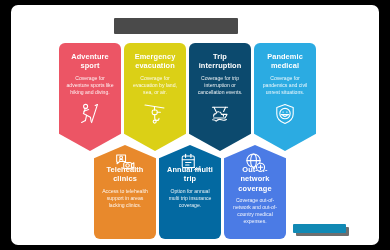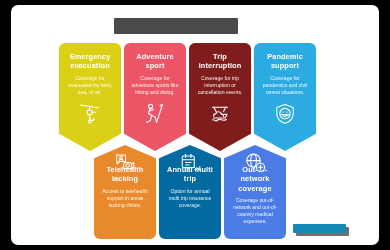--- a/index.html
+++ b/index.html
@@ -87,68 +87,68 @@
 
 <div id="stage">
   <div class="slide">
 
     <div class="title-bar" style="background: rgb(74, 74, 74);">
       <span></span>
     </div>
 
     <div class="row row-top">
 
-      <div class="card up" style="background: rgb(219, 208, 22);">
-        <p class="ttl">Emergency evacuation</p>
-        <p class="desc">Coverage for evacuation by land, sea, or air.</p>
-        <span class="ico">
-          <svg width="26" height="26" viewBox="0 0 26 26" fill="none" stroke="#ffffff" stroke-width="1.1" stroke-linecap="round" stroke-linejoin="round">
-            <path d="M3 4 L22 7"></path>
-            <path d="M12.5 5.6 L12.5 9"></path>
-            <rect x="10.2" y="9" width="5" height="4.6" rx="1.6"></rect>
-            <path d="M15.2 11.3 L18.4 11.3"></path>
-            <path d="M12.7 13.6 L12.7 17 Q12.7 19.4 14.9 19.4 Q17 19.4 17 17.4"></path>
-            <circle cx="12.7" cy="20.6" r="1.5"></circle>
-          </svg>
-        </span>
-      </div>
-
       <div class="card up" style="background: rgb(236, 85, 101);">
         <p class="ttl">Adventure sport</p>
         <p class="desc">Coverage for adventure sports like hiking and diving.</p>
         <span class="ico">
           <svg width="26" height="26" viewBox="0 0 26 26" fill="none" stroke="#ffffff" stroke-width="1.1" stroke-linecap="round" stroke-linejoin="round">
             <circle cx="8.6" cy="5.4" r="2"></circle>
             <path d="M8.2 7.8 L6.4 12.6 L9.6 14.2 L8.4 19.6"></path>
             <path d="M9.6 14.2 L13.4 16.2 L14.2 20.6"></path>
             <path d="M8.4 19.6 L4.6 21.4"></path>
             <path d="M6.8 10.2 L11.6 8.6"></path>
             <path d="M20.4 3.6 L14.6 21.6"></path>
             <path d="M20.4 3.6 L18.2 4.6"></path>
           </svg>
         </span>
       </div>
 
-      <div class="card up" style="background: #7f1d1d;">
+      <div class="card up" style="background: rgb(219, 208, 22);">
+        <p class="ttl">Emergency evacuation</p>
+        <p class="desc">Coverage for evacuation by land, sea, or air.</p>
+        <span class="ico">
+          <svg width="26" height="26" viewBox="0 0 26 26" fill="none" stroke="#ffffff" stroke-width="1.1" stroke-linecap="round" stroke-linejoin="round">
+            <path d="M3 4 L22 7"></path>
+            <path d="M12.5 5.6 L12.5 9"></path>
+            <rect x="10.2" y="9" width="5" height="4.6" rx="1.6"></rect>
+            <path d="M15.2 11.3 L18.4 11.3"></path>
+            <path d="M12.7 13.6 L12.7 17 Q12.7 19.4 14.9 19.4 Q17 19.4 17 17.4"></path>
+            <circle cx="12.7" cy="20.6" r="1.5"></circle>
+          </svg>
+        </span>
+      </div>
+
+      <div class="card up" style="background: #0c4a6e;">
         <p class="ttl">Trip interruption</p>
         <p class="desc">Coverage for trip interruption or cancellation events.</p>
         <span class="ico">
           <svg width="26" height="26" viewBox="0 0 26 26" fill="none" stroke="#ffffff" stroke-width="1.1" stroke-linecap="round" stroke-linejoin="round">
             <path d="M5.4 6.2 L20.6 6.2"></path>
             <path d="M7 6.2 L9.4 11.2"></path>
             <path d="M18.6 6.2 L16.6 10.4"></path>
             <path d="M6.6 15.2 Q6.6 12.6 9 12.6 Q9.6 10.4 12 10.8 Q14 11 14.4 13.2 Q16.6 13.2 16.6 15.2"></path>
             <path d="M5.6 18.8 Q8 18.8 9.2 20.2 Q11.2 17.6 14.4 18.8 Q16.8 19.8 19.4 18.4"></path>
             <path d="M14.8 13.4 L20 13.4 L18 17 L6.6 17"></path>
           </svg>
         </span>
       </div>
 
       <div class="card up" style="background: rgb(43, 171, 226);">
-        <p class="ttl">Pandemic support</p>
+        <p class="ttl">Pandemic medical</p>
         <p class="desc">Coverage for pandemics and civil unrest situations.</p>
         <span class="ico">
           <svg width="26" height="26" viewBox="0 0 26 26" fill="none" stroke="#ffffff" stroke-width="1.1" stroke-linecap="round" stroke-linejoin="round">
             <path d="M13 3.4 L21.2 6.4 V13 Q21.2 19.4 13 22.6 Q4.8 19.4 4.8 13 V6.4 Z"></path>
             <circle cx="13" cy="12.6" r="5.2"></circle>
             <circle cx="11.1" cy="11.1" r=".7" fill="#fff" stroke="none"></circle>
             <circle cx="14.9" cy="11.1" r=".7" fill="#fff" stroke="none"></circle>
             <path d="M9.2 13.6 L16.8 13.6"></path>
             <path d="M10.4 13.6 Q13 17.2 15.6 13.6"></path>
           </svg>
@@ -163,21 +163,21 @@
         <span class="ico">
           <svg width="24" height="24" viewBox="0 0 26 26" fill="none" stroke="#ffffff" stroke-width="1.15" stroke-linecap="round" stroke-linejoin="round">
             <path d="M4 4.4 H13.6 V11.4 H7.2 L4.4 13.8 V11.4 H4 Z"></path>
             <circle cx="8.8" cy="7" r="1.5"></circle>
             <path d="M6.8 10 Q8.8 8.2 10.8 10"></path>
             <rect x="11.6" y="12.4" width="8.4" height="6.6" rx="1.4"></rect>
             <circle cx="15.8" cy="15.7" r="1.9"></circle>
             <path d="M20 14.4 L22.6 12.8 V18.6 L20 17.1 Z"></path>
           </svg>
         </span>
-        <p class="ttl">Telehealth lacking</p>
+        <p class="ttl">Telehealth clinics</p>
         <p class="desc">Access to telehealth support in areas lacking clinics.</p>
       </div>
 
       <div class="card down" style="background: #0369a1;">
         <span class="ico">
           <svg width="24" height="24" viewBox="0 0 26 26" fill="none" stroke="#ffffff" stroke-width="1.15" stroke-linecap="round" stroke-linejoin="round">
             <rect x="4.6" y="5.4" width="13" height="12.6" rx="1.3"></rect>
             <path d="M4.6 9.4 H17.6"></path>
             <path d="M8.2 3.6 V7"></path>
             <path d="M14 3.6 V7"></path>

